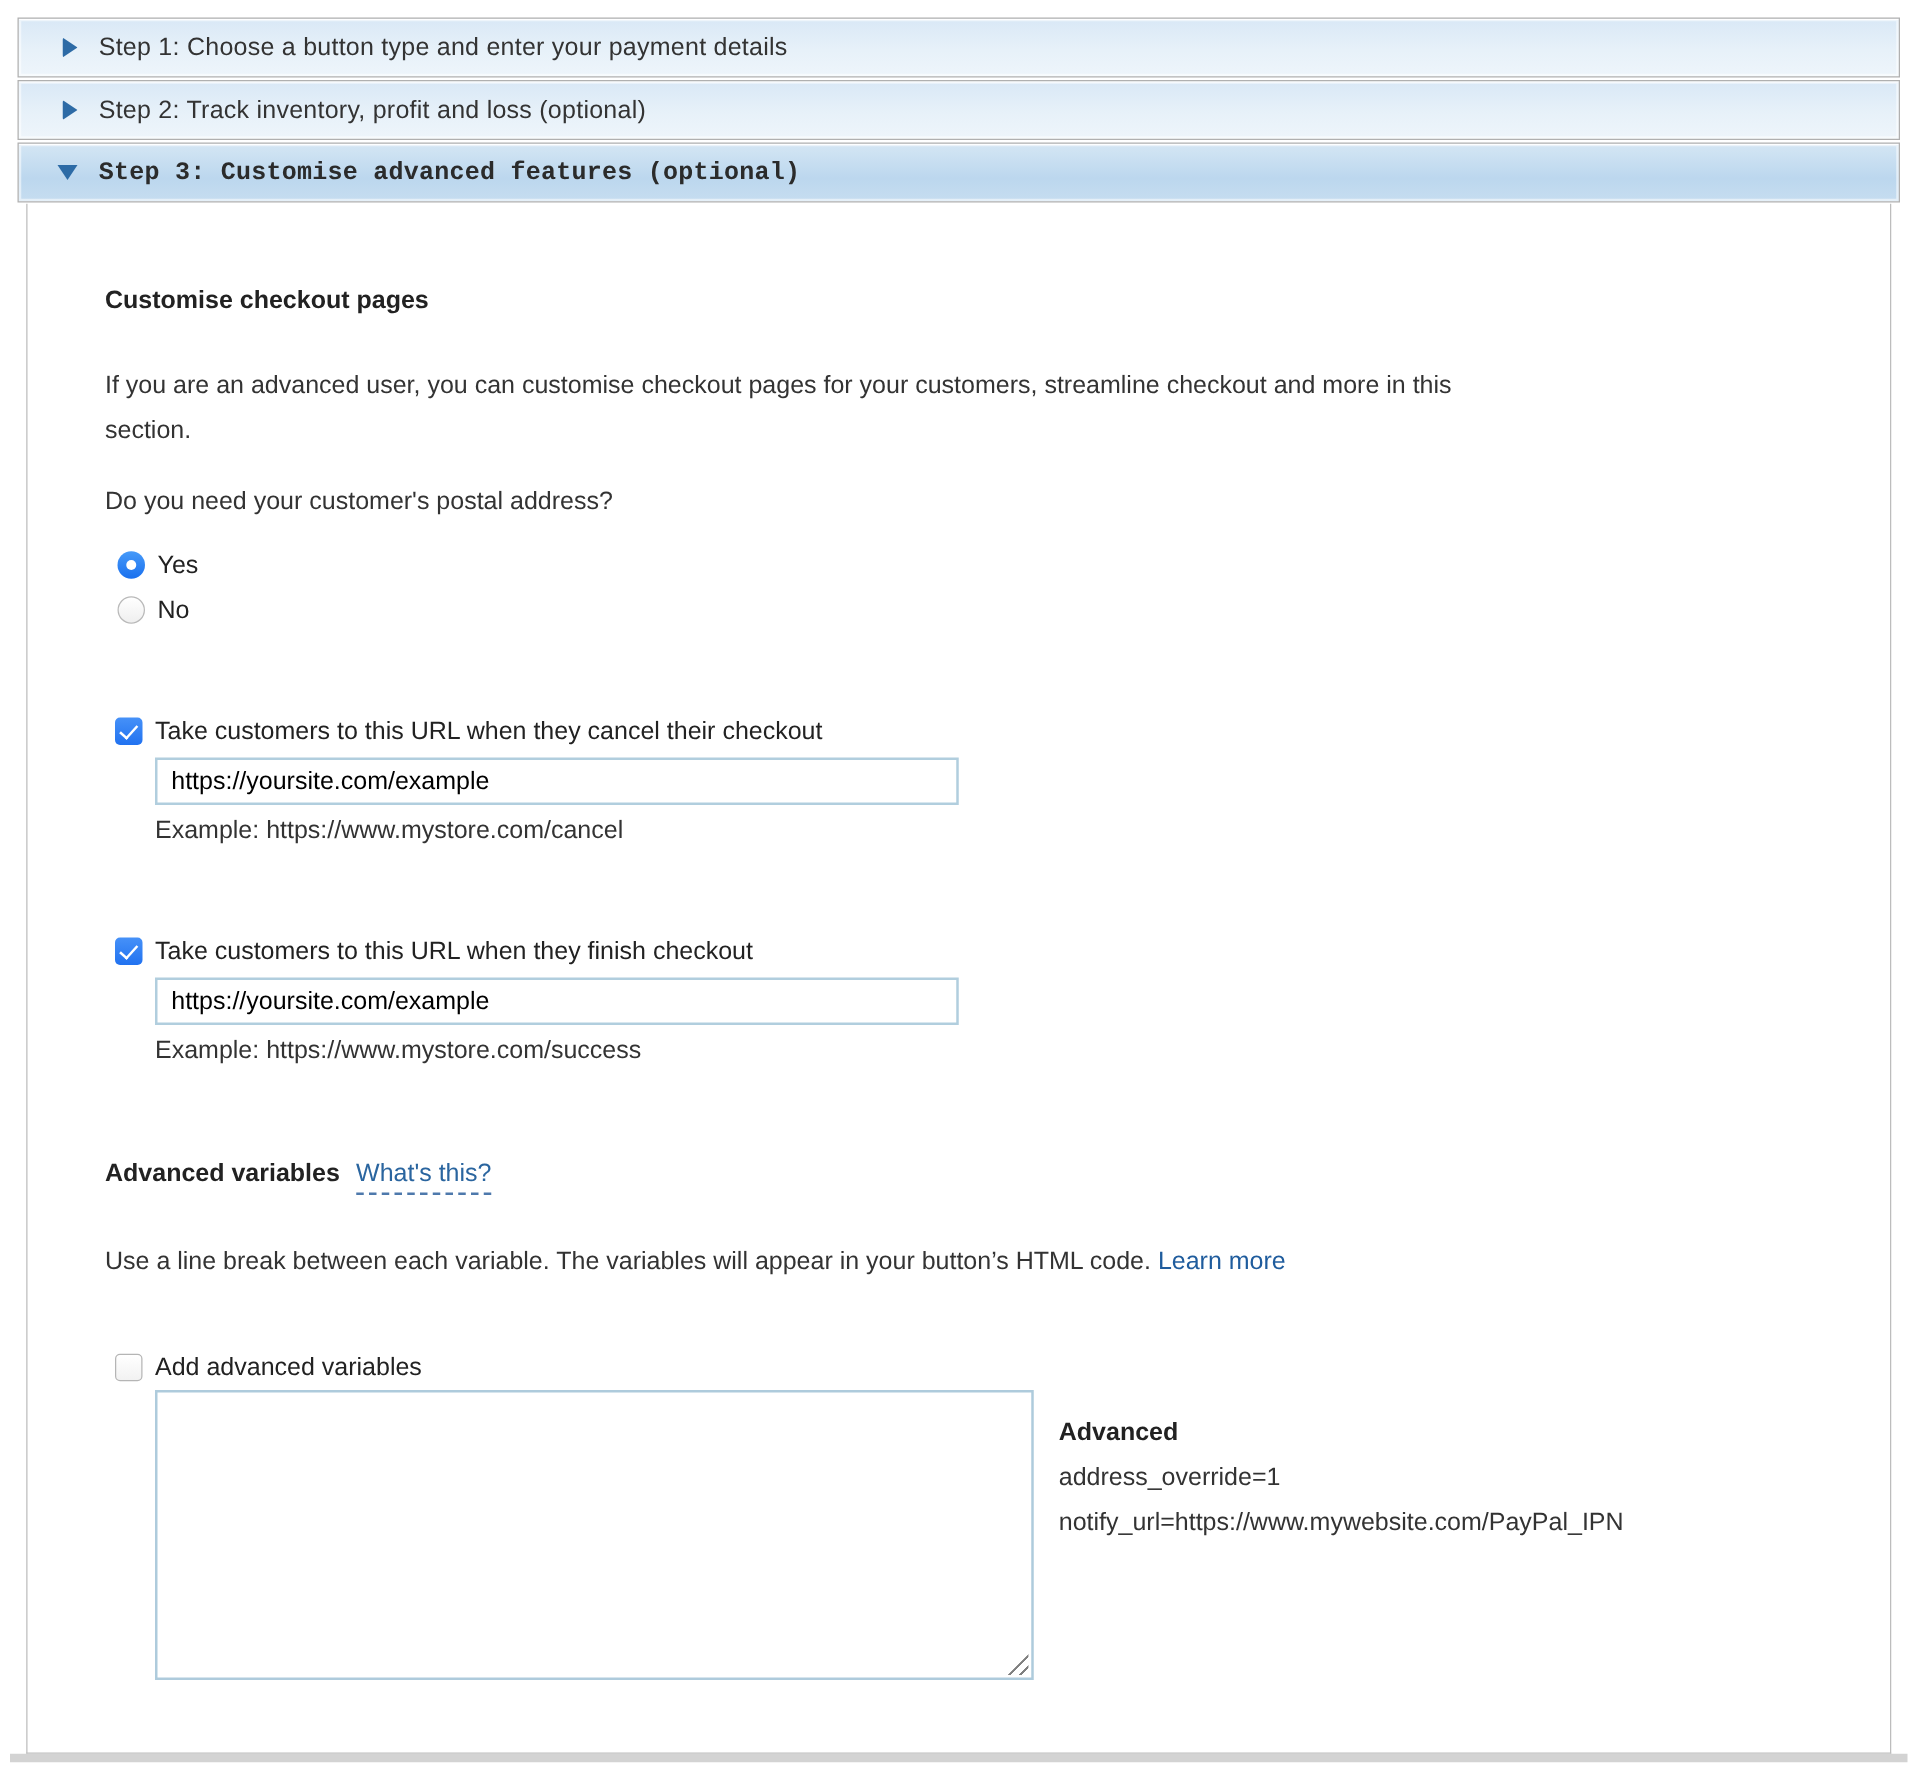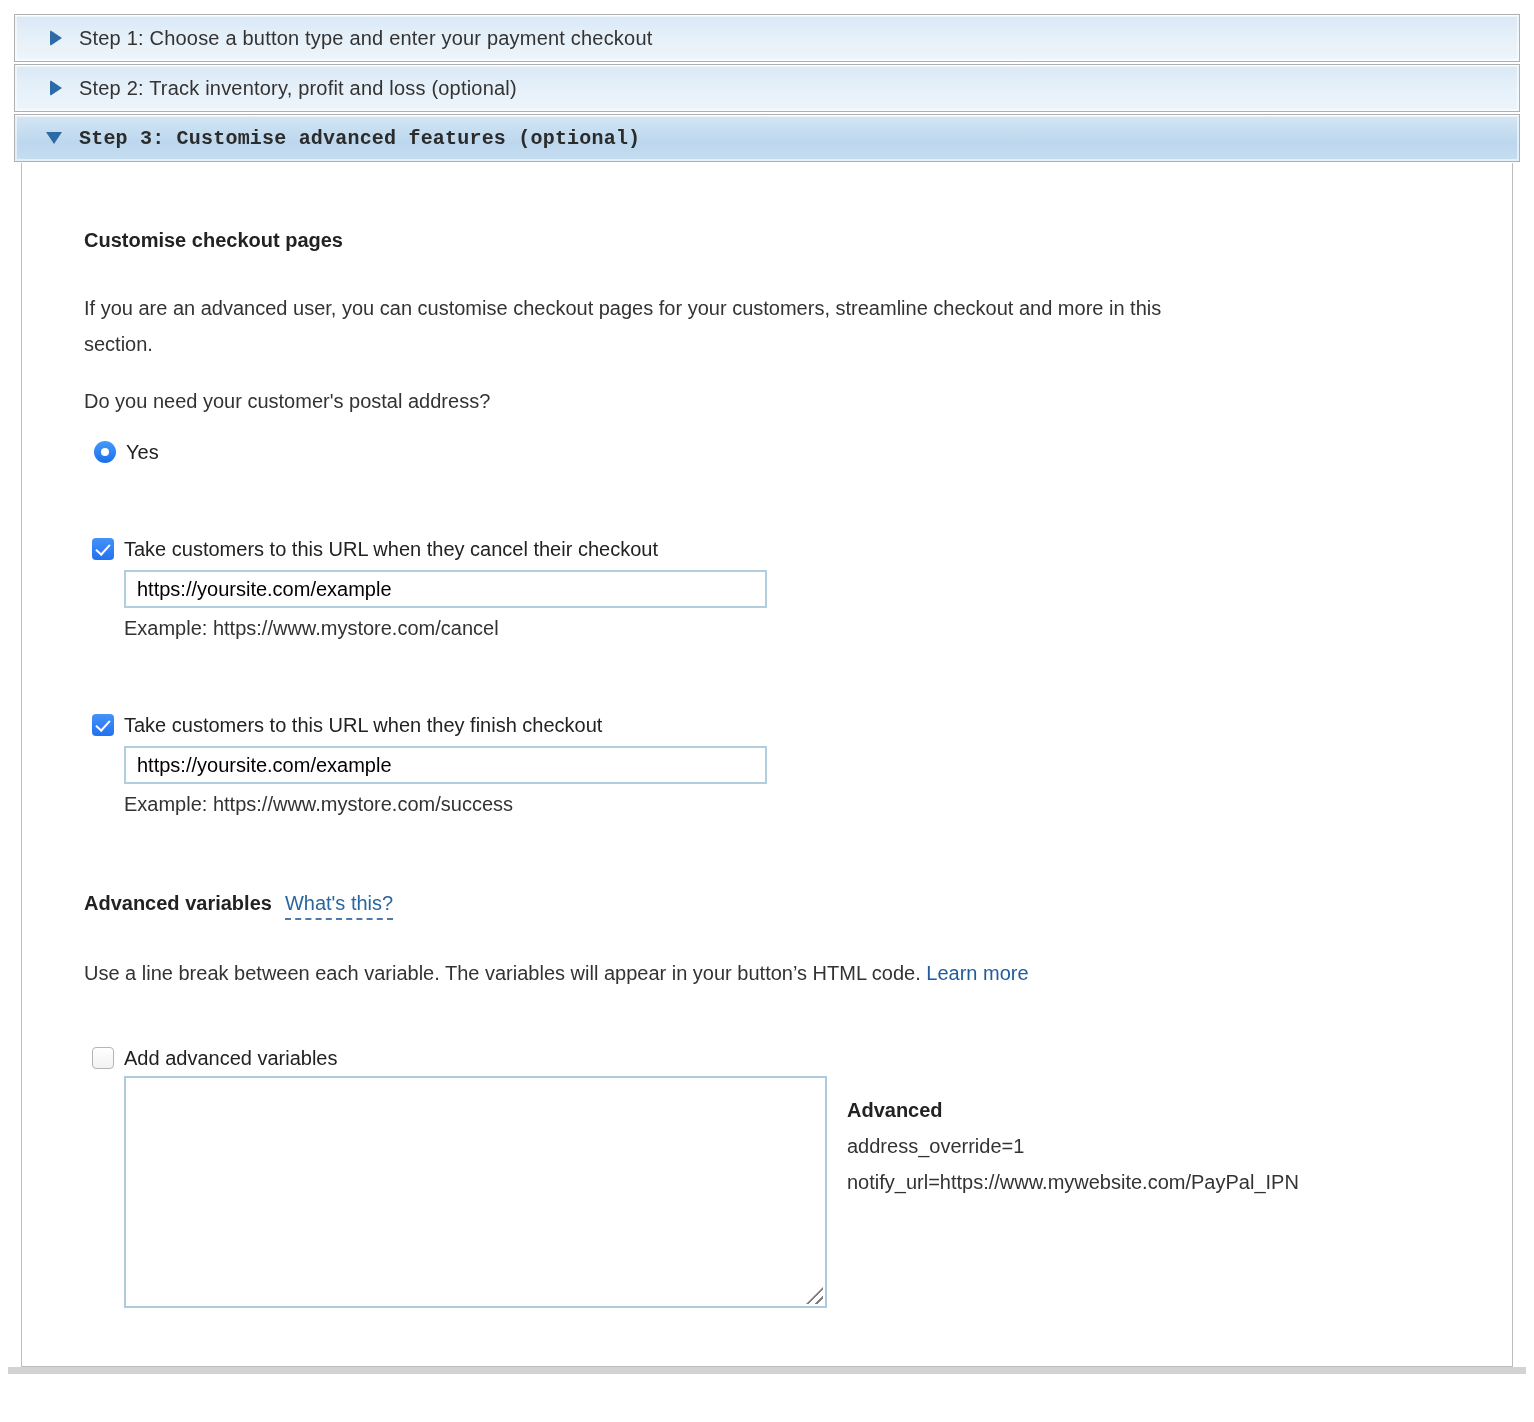--- a/index.html
+++ b/index.html
@@ -140,21 +140,21 @@
   .ex-heading { font-weight: bold; color: #222; }
   .ex-line { color: #333; }
 </style>
 </head>
 <body>
 
 <div class="page">
 
   <div class="acc-header">
     <span class="tri-right"></span>
-    <span class="label">Step 1: Choose a button type and enter your payment checkout</span>
+    <span class="label">Step 1: Choose a button type and enter your payment details</span>
   </div>
 
   <div class="acc-header">
     <span class="tri-right"></span>
     <span class="label">Step 2: Track inventory, profit and loss (optional)</span>
   </div>
 
   <div class="acc-header expanded">
     <span class="tri-down"></span>
     <span class="label">Step 3: Customise advanced features (optional)</span>
@@ -168,20 +168,24 @@
       <div>If you are an advanced user, you can customise checkout pages for your customers, streamline checkout and more in this</div>
       <div>section.</div>
     </div>
 
     <div class="question">Do you need your customer's postal address?</div>
 
     <div class="radio-group">
       <div class="ctl-row">
         <span class="radio checked"></span>
         <span class="ctl-label">Yes</span>
+      </div>
+      <div class="ctl-row">
+        <span class="radio unchecked"></span>
+        <span class="ctl-label">No</span>
       </div>
     </div>
 
     <div class="field-block">
       <div class="ctl-row">
         <span class="cb checked"></span>
         <span class="ctl-label">Take customers to this URL when they cancel their checkout</span>
       </div>
       <input type="text" class="url-input" value="https://yoursite.com/example" style="">
       <div class="helper">Example: https://www.mystore.com/cancel</div>

